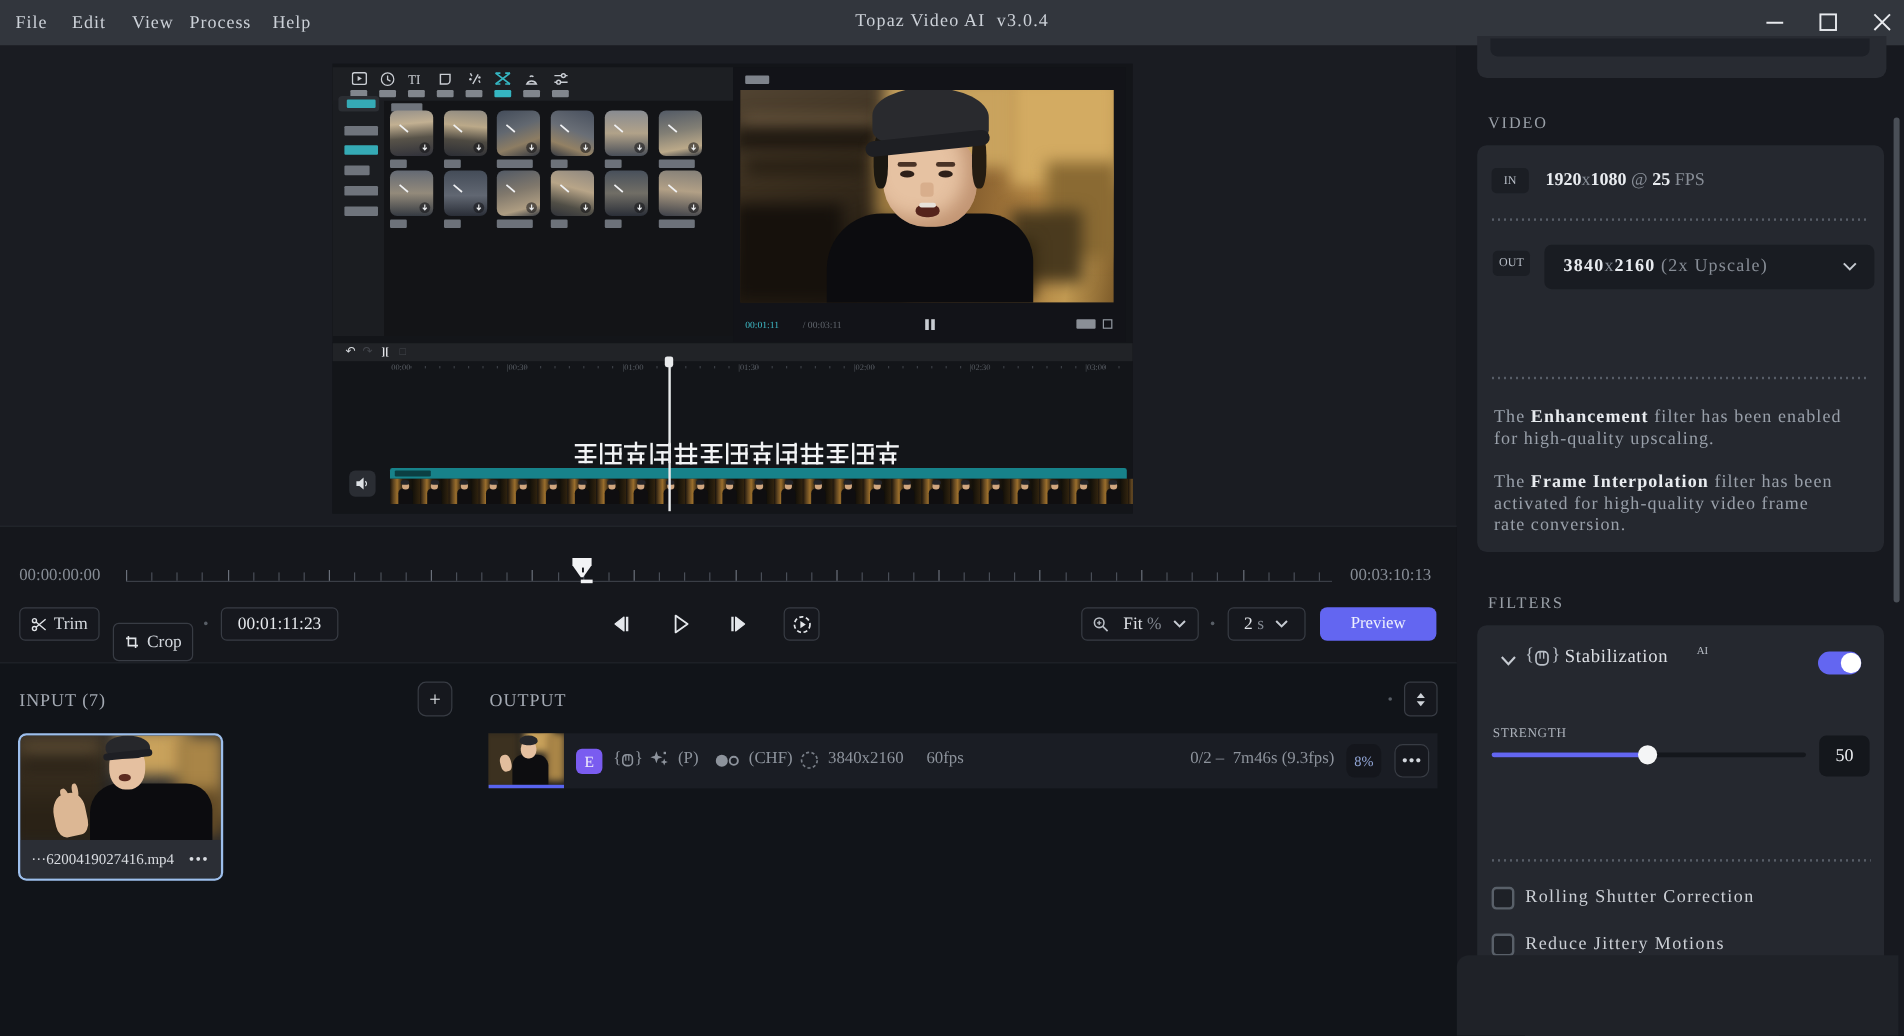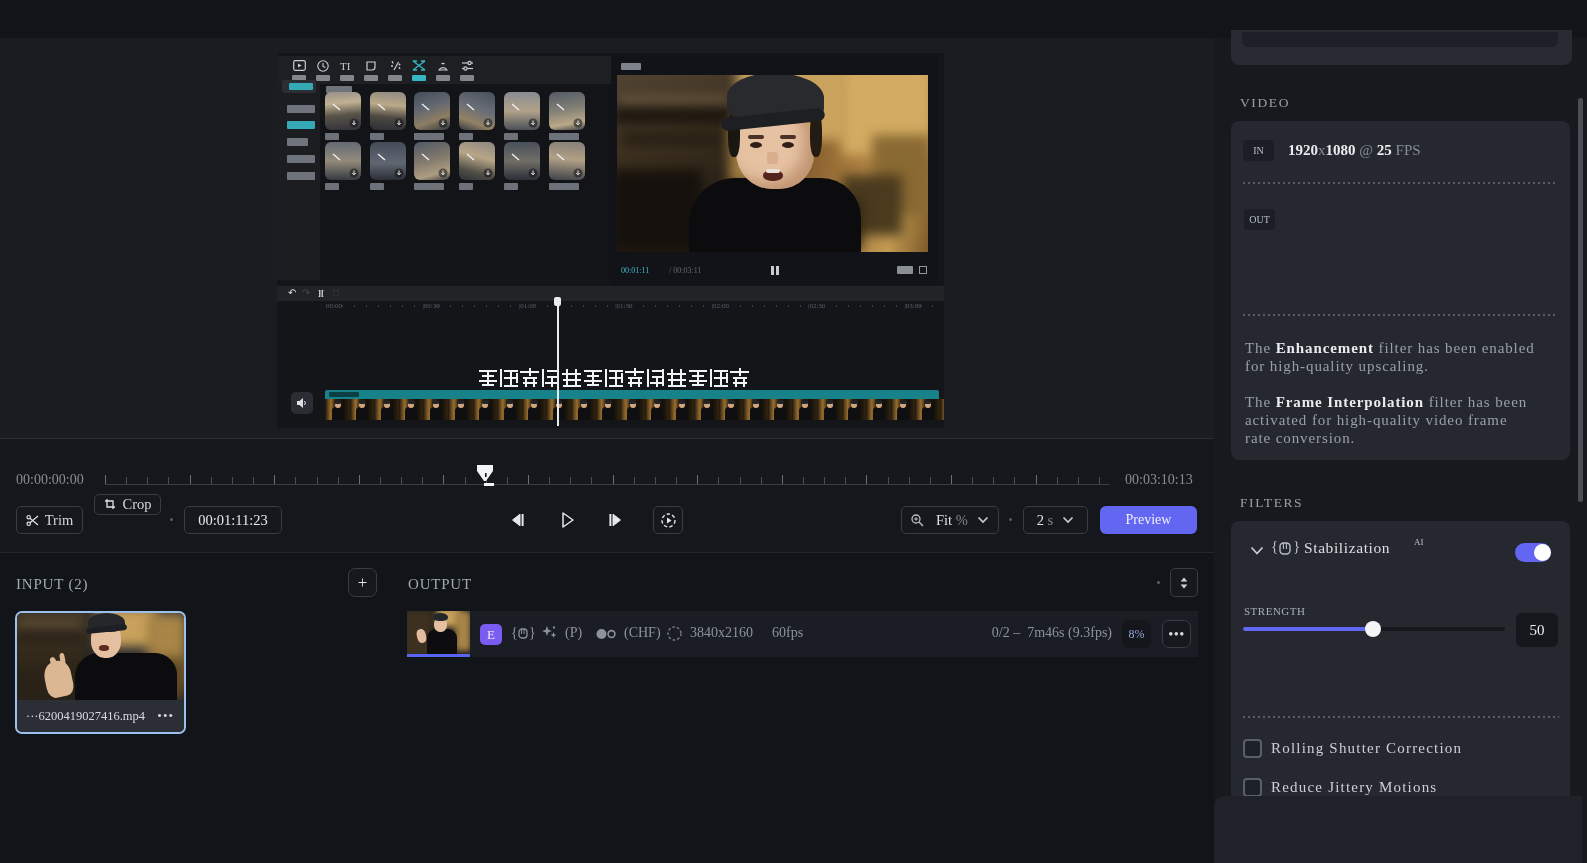--- a/index.html
+++ b/index.html
@@ -37,20 +37,37 @@
 .hz { position:relative; width:20px; height:21px; margin-right:1px; }
 .hz span { position:absolute; background:#f2f3f5; }
 
 .tthumb { position:absolute; width:36px; height:38px; border-radius:6px; overflow:hidden; }
 .tlabel { position:absolute; height:7px; background:#6d727a; border-radius:1px; }
 </style>
 </head>
 <body>
 <div id="app">
 
+  <div id="titlebar" class="abs">
+    <span class="abs menu" style="left:13px;">File</span>
+    <span class="abs menu" style="left:60px;">Edit</span>
+    <span class="abs menu" style="left:110px;">View</span>
+    <span class="abs menu" style="left:158px;">Process</span>
+    <span class="abs menu" style="left:227px;">Help</span>
+    <span class="abs" id="title-center">Topaz Video AI&nbsp;&nbsp;v3.0.4</span>
+    <svg class="abs" style="left:1471px; top:10px;" width="16" height="16" viewBox="0 0 16 16">
+        <line x1="1" y1="9" x2="15" y2="9" stroke="#e8eaee" stroke-width="1.6"></line>
+      </svg>
+    <svg class="abs" style="left:1515px; top:10px;" width="17" height="17" viewBox="0 0 17 17">
+        <rect x="2" y="2" width="13" height="13" fill="none" stroke="#e8eaee" stroke-width="1.6"></rect>
+      </svg>
+    <svg class="abs" style="left:1560px; top:10px;" width="17" height="17" viewBox="0 0 17 17">
+        <path d="M2 2 L15 15 M15 2 L2 15" stroke="#e8eaee" stroke-width="1.6"></path>
+      </svg>
+  </div>
 
   <div id="upper" class="abs"></div>
   <div id="divider1" class="abs"></div>
   <div id="midzone" class="abs"></div>
   <div id="divider2" class="abs"></div>
   <div id="bottomzone" class="abs"></div>
   <div id="sidebar" class="abs"></div>
 
   <div id="preview" class="abs">
 
@@ -641,21 +658,21 @@
       <rect x="9" y="8" width="1.6" height="4" fill="#16181d"></rect>
       <rect x="8" y="18" width="10" height="3" fill="#f2f3f5"></rect>
     </svg>
 
     <div class="abs btn" style="left:16px;top:67px;width:67px;height:28px;">
       <svg width="13" height="13" viewBox="0 0 13 13" style="margin-right:6px;">
           <circle cx="2.7" cy="3.2" r="1.7" fill="none" stroke="#dfe2e6" stroke-width="1.2"></circle>
           <circle cx="2.7" cy="9.8" r="1.7" fill="none" stroke="#dfe2e6" stroke-width="1.2"></circle>
           <path d="M4 4.3 L12 11 M4 8.7 L12 2" stroke="#dfe2e6" stroke-width="1.2"></path>
         </svg>Trim</div>
-    <div class="abs btn" style="left:94px;top:55px;width:67px;height:21px;">
+    <div class="abs btn" style="left:94px;top:80px;width:67px;height:32px;">
       <svg width="13" height="13" viewBox="0 0 13 13" style="margin-right:6px;">
           <path d="M1 3 h8 v8 M3 1 v8 h8" fill="none" stroke="#dfe2e6" stroke-width="1.3"></path>
         </svg>Crop</div>
     <div class="abs" style="left:170px;top:79px;width:3px;height:3px;background:#585e66;border-radius:50%;"></div>
     <div class="abs btn" style="left:184px;top:67px;width:98px;height:28px;color:#e6e9ed;">00:01:11:23</div>
 
     <svg class="abs" style="left:508px;top:72px;" width="18" height="18" viewBox="0 0 18 18">
         <path d="M12 3.2 L4.5 9 L12 14.8 z" fill="#e4e7eb" stroke="#e4e7eb" stroke-width="1" stroke-linejoin="round"></path>
         <line x1="14.6" y1="3" x2="14.6" y2="15" stroke="#e4e7eb" stroke-width="2"></line>
       </svg>
@@ -689,21 +706,21 @@
     <div class="abs btn" style="left:1023px;top:67px;width:65px;height:28px;">
       <span style="color:#dfe2e7;">2<span style="color:#80868f;"> s</span></span>
       <svg style="margin-left:9px;" width="12" height="8" viewBox="0 0 12 8">
           <path d="M1.5 1.5 L6 6 L10.5 1.5" fill="none" stroke="#c5cad1" stroke-width="1.7"></path>
         </svg>
     </div>
     <div class="abs" style="left:1100px;top:67px;width:97px;height:28px;background:#6366f1;border-radius:6px;color:#eef0fe;font-size:14px;display:flex;align-items:center;justify-content:center;">Preview</div>
   </div>
 
   <div id="bottompanels" class="abs" style="left:0;top:553px;width:1214px;height:310px;">
-    <span class="abs" style="left:16px;top:23px;font-size:15px;color:#a3a9b2;letter-spacing:0.8px;">INPUT (2)</span>
+    <span class="abs" style="left:16px;top:23px;font-size:15px;color:#a3a9b2;letter-spacing:0.8px;">INPUT (7)</span>
     <div class="abs btn" style="left:348px;top:15px;width:29px;height:29px;border-radius:7px;font-size:17px;color:#e2e5e9;">+</div>
 
     <div class="abs" style="left:15px;top:58px;width:171px;height:123px;border:2px solid #9dbfec;border-radius:7px;background:#23262c;overflow:hidden;">
       <div style="position:absolute;left:0;top:0;width:167px;height:87px;overflow:hidden;">
         <div class="blob" style="left:-8px;top:-4px;width:80px;height:95px;background:linear-gradient(180deg,#473a28,#2a2216 70%);"></div>
         <div class="blob" style="left:2px;top:8px;width:62px;height:6px;background:#6b5a3e;"></div>
         <div class="blob" style="left:0px;top:20px;width:66px;height:8px;background:#241d14;"></div>
         <div class="blob" style="left:80px;top:-6px;width:60px;height:40px;background:#c9a25c;"></div>
         <div class="blob" style="left:130px;top:0px;width:40px;height:70px;background:#a98547;"></div>
         <div class="blob" style="left:120px;top:45px;width:50px;height:40px;background:#5e4724;"></div>
@@ -775,20 +792,26 @@
 
     <div class="abs" style="left:17px;top:-8px;width:341px;height:35px;background:#282b32;border-radius:0 0 8px 8px;"></div>
     <div class="abs" style="left:28px;top:-6px;width:316px;height:15px;background:#1d2027;border-radius:0 0 6px 6px;"></div>
 
     <span class="abs" style="left:26px;top:57px;font-size:13.5px;letter-spacing:1.6px;color:#9aa0a8;">VIDEO</span>
     <div class="abs" style="left:17px;top:83px;width:339px;height:339px;background:#25282f;border-radius:8px;">
       <div class="abs" style="left:12px;top:19px;width:31px;height:21px;background:#1b1e24;border-radius:4px;color:#b9bfc8;font-size:10px;display:flex;align-items:center;justify-content:center;">IN</div>
       <span class="abs" style="left:57px;top:21px;font-size:15px;color:#e8ebef;font-weight:bold;">1920<span style="color:#878d96;font-weight:normal;">x</span>1080<span style="color:#878d96;font-weight:normal;"> @ </span>25<span style="color:#878d96;font-weight:normal;"> FPS</span></span>
       <div class="abs dotted" style="left:12px;top:61px;width:315px;"></div>
       <div class="abs" style="left:13px;top:88px;width:31px;height:21px;background:#1b1e24;border-radius:4px;color:#b9bfc8;font-size:10px;display:flex;align-items:center;justify-content:center;">OUT</div>
+      <div class="abs" style="left:56px;top:83px;width:275px;height:37px;background:#191c22;border-radius:6px;">
+        <span class="abs" style="left:16px;top:10px;font-size:15px;color:#e8ebef;font-weight:bold;letter-spacing:1px;">3840<span style="color:#878d96;font-weight:normal;">x</span>2160 <span style="color:#878d96;font-weight:normal;">(2x Upscale)</span></span>
+        <svg class="abs" style="right:14px;top:14px;" width="13" height="9" viewBox="0 0 13 9">
+            <path d="M1.5 1.5 L6.5 6.5 L11.5 1.5" fill="none" stroke="#c5cad1" stroke-width="1.7"></path>
+          </svg>
+      </div>
       <div class="abs dotted" style="left:12px;top:193px;width:315px;"></div>
       <div class="abs" style="left:14px;top:272px;width:330px;font-size:15px;letter-spacing:0.9px;line-height:18px;color:#99a0aa;white-space:nowrap;">The <b style="color:#e8ebef;">Frame Interpolation</b> filter has been<br>activated for high-quality video frame<br>rate conversion.</div>
       <div class="abs" style="left:14px;top:218px;width:330px;font-size:15px;letter-spacing:0.9px;line-height:18px;color:#99a0aa;white-space:nowrap;">The <b style="color:#e8ebef;">Enhancement</b> filter has been enabled<br>for high-quality upscaling.</div>
     </div>
 
     <span class="abs" style="left:26px;top:457px;font-size:13.5px;letter-spacing:1.6px;color:#9aa0a8;">FILTERS</span>
     <div class="abs" style="left:17px;top:483px;width:339px;height:287px;background:#25282f;border-radius:8px;overflow:hidden;">
       <svg class="abs" style="left:19px;top:25px;" width="14" height="10" viewBox="0 0 14 10">
           <path d="M1.5 1.5 L7 7.5 L12.5 1.5" fill="none" stroke="#c5cad1" stroke-width="1.8"></path>
         </svg>

